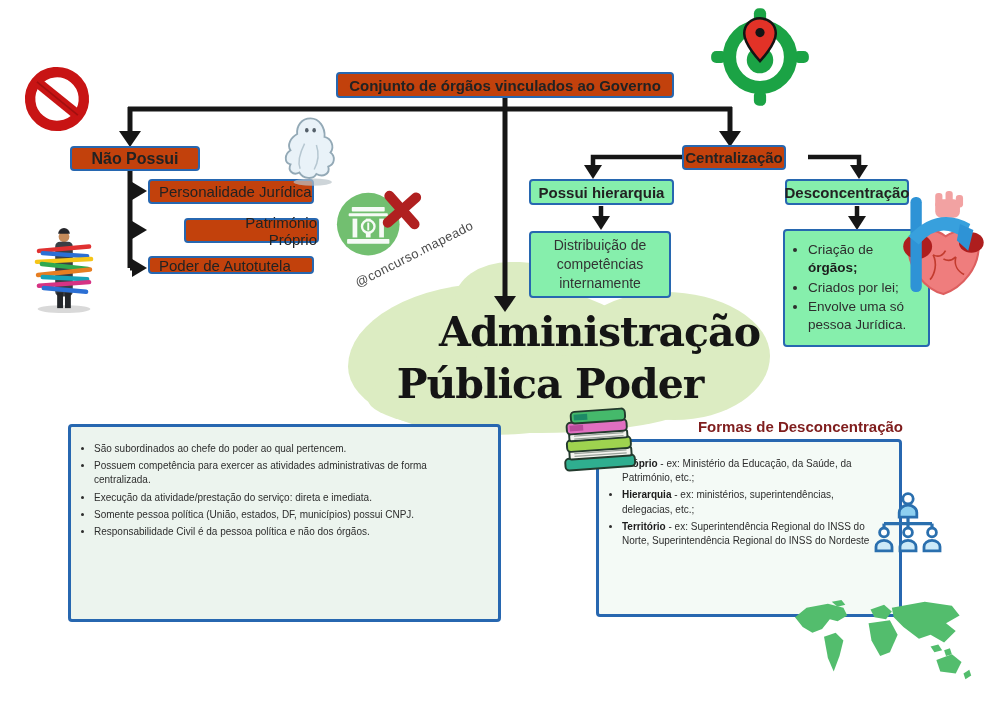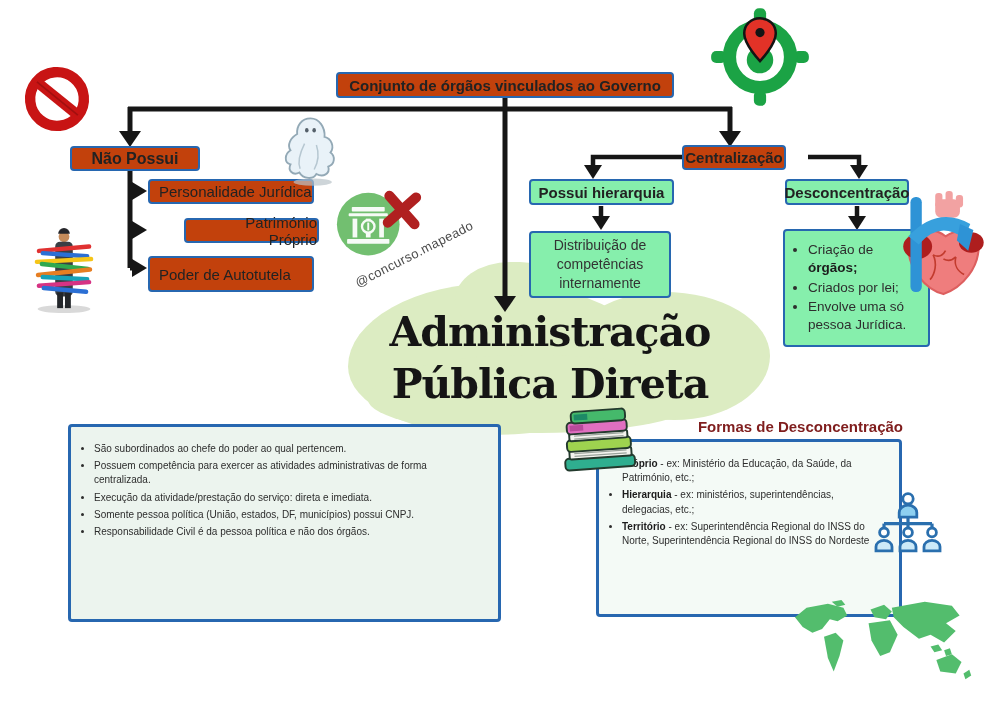--- a/index.html
+++ b/index.html
@@ -28,21 +28,21 @@
   .desc-list{font-size:13.5px;line-height:1.32;color:#2e2e2e;padding:8px 6px 8px 4px;}
   .big-list{font-size:10px;line-height:1.42;color:#2d2d2d;padding:12px 12px 12px 4px;}
   .big-list li{margin:3px 0;}
   .bg-left{background:#ecf4ee;}
   .bg-right{background:#f4faf6;}
   b.lead{color:#1c1c1c;}
   
   .title{position:absolute;z-index:2;width:420px;left:340px;text-align:center;
          font-family:"DejaVu Serif","Liberation Serif",serif;font-weight:700;color:#151515;
          font-size:41px;letter-spacing:-1px;line-height:1.0;}
-  .title-1{top:312px;} .title-2{top:364px;}
+  .title-1{top:312px;text-align:right;} .title-2{top:364px;}
   .watermark{position:absolute;left:356px;top:276px;z-index:2;color:#4a4a4a;font-size:13px;
              letter-spacing:.4px;transform:rotate(-27deg);transform-origin:left center;white-space:nowrap;}
   .formas-header{position:absolute;left:597px;top:418px;width:306px;text-align:right;
                  font-weight:bold;font-size:15px;color:#7f1d1d;z-index:2;}
   .icon{position:absolute;z-index:4;}
 </style>
 </head>
 <body>
 
 <div class="canvas">
@@ -87,21 +87,21 @@
 
   <div class="box hdr-lg" style="left:70px;top:146px;width:130px;height:25px;">
     <span>Não Possui</span>
   </div>
   <div class="box plain" style="left:148px;top:179px;width:166px;height:25px;">
     <span>Personalidade Jurídica</span>
   </div>
   <div class="box plain" style="left:148px;top:218px;width:135px;height:25px;margin-left:36px;">
     <span>Património Próprio</span>
   </div>
-  <div class="box plain" style="left:148px;top:256px;width:166px;height:36px;">
+  <div class="box plain" style="left:148px;top:256px;width:166px;height:18px;">
     <span>Poder de Autotutela</span>
   </div>
 
   <div class="box hdr" style="left:682px;top:145px;width:104px;height:25px;">
     <span>Centralização</span>
   </div>
   <div class="box hdr tint" style="left:529px;top:179px;width:145px;height:26px;">
     <span>Possui hierarquia</span>
   </div>
   <div class="box hdr tint" style="left:785px;top:179px;width:124px;height:26px;">
@@ -112,21 +112,21 @@
   </div>
   <div class="box tint listbox desc-list" style="left:783px;top:229px;width:147px;height:118px;">
     <ul>
       <li><span>Criação de </span><b class="lead">órgãos;</b></li>
       <li><span>Criados por lei;</span><b class="lead"></b></li>
       <li><span>Envolve uma só pessoa Jurídica.</span><b class="lead"></b></li>
     </ul>
   </div>
 
   <div class="title title-1">Administração</div>
-  <div class="title title-2">Pública Direta</div>
+  <div class="title title-2">Pública Poder</div>
   <div class="watermark">@concurso.mapeado</div>
 
   <div class="box bg-left listbox big-list" style="left:68px;top:424px;width:433px;height:198px;border-width:3px;">
     <ul>
       <li>São subordinados ao chefe do poder ao qual pertencem.</li>
       <li>Possuem competência para exercer as atividades administrativas de forma centralizada.</li>
       <li>Execução da atividade/prestação do serviço: direta e imediata.</li>
       <li>Somente pessoa política (União, estados, DF, municípios) possui CNPJ.</li>
       <li>Responsabilidade Civil é da pessoa política e não dos órgãos.</li>
     </ul>

